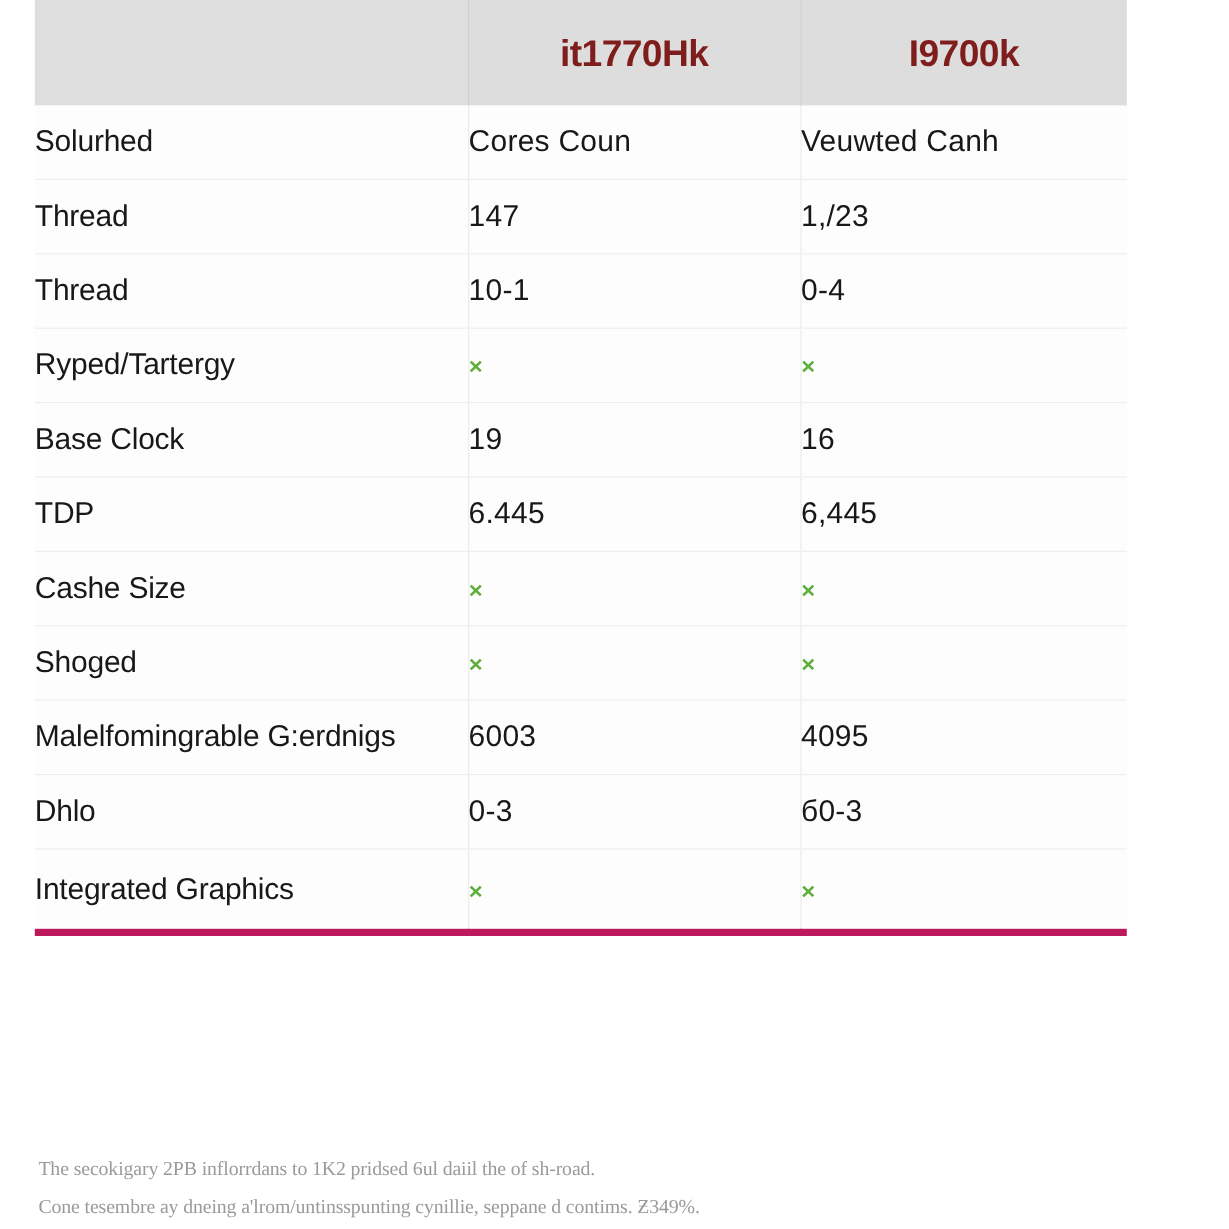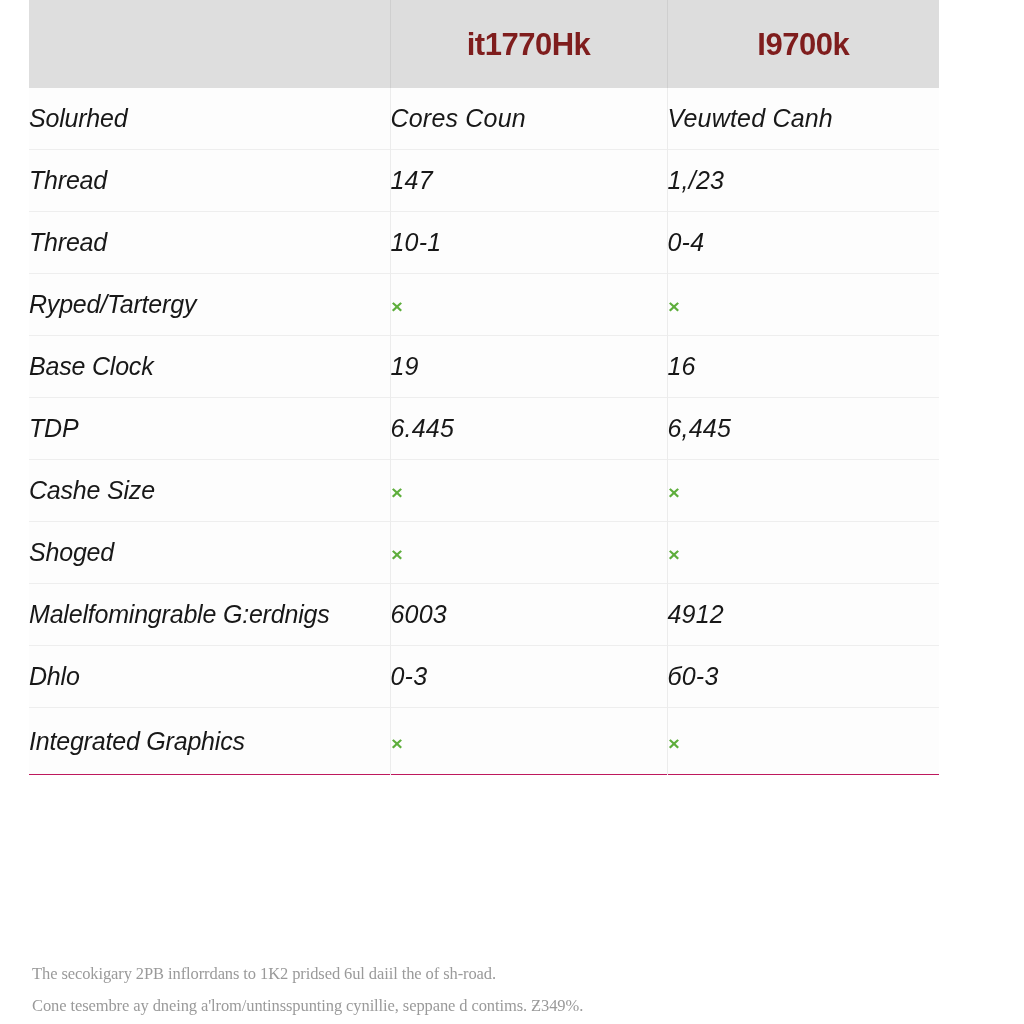--- a/index.html
+++ b/index.html
@@ -56,24 +56,23 @@
     font-size: 31px;
     font-weight: bold;
     color: #7f1d1d;
     letter-spacing: -0.5px;
     line-height: 1;
   }
 
   
   #spec-table tbody tr {
     border-bottom: 1px solid #eeeeee;
-    font-style: italic;
   }
   #spec-table tbody tr.row-last {
-    border-bottom: 1px solid #be185d;
+    border-bottom: 6px solid #be185d;
   }
 
   #spec-table tbody td {
     height: 61px;
     padding: 0;
     vertical-align: middle;
     border-right: 1px solid #ececec;
     background: #fdfdfd;
   }
   #spec-table tbody td:last-child { border-right: none; }
@@ -184,21 +183,21 @@
           <td class="cell-value"><span class="check-mark">×</span></td>
         </tr>
         <tr>
           <td class="cell-label">Shoged</td>
           <td class="cell-value"><span class="check-mark">×</span></td>
           <td class="cell-value"><span class="check-mark">×</span></td>
         </tr>
         <tr>
           <td class="cell-label">Malelfomingrable G:erdnigs</td>
           <td class="cell-value">6003</td>
-          <td class="cell-value">4912</td>
+          <td class="cell-value">4095</td>
         </tr>
         <tr>
           <td class="cell-label">Dhlo</td>
           <td class="cell-value">0-3</td>
           <td class="cell-value">б0-3</td>
         </tr>
         <tr class="row-last">
           <td class="cell-label">Integrated Graphics</td>
           <td class="cell-value"><span class="check-mark">×</span></td>
           <td class="cell-value"><span class="check-mark">×</span></td>

